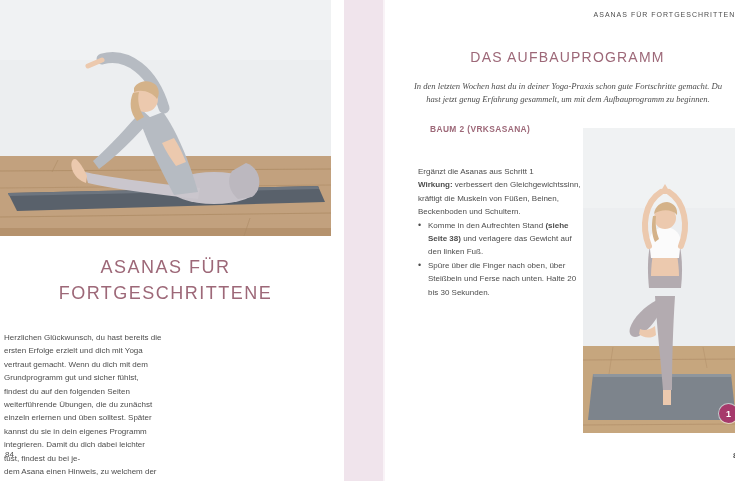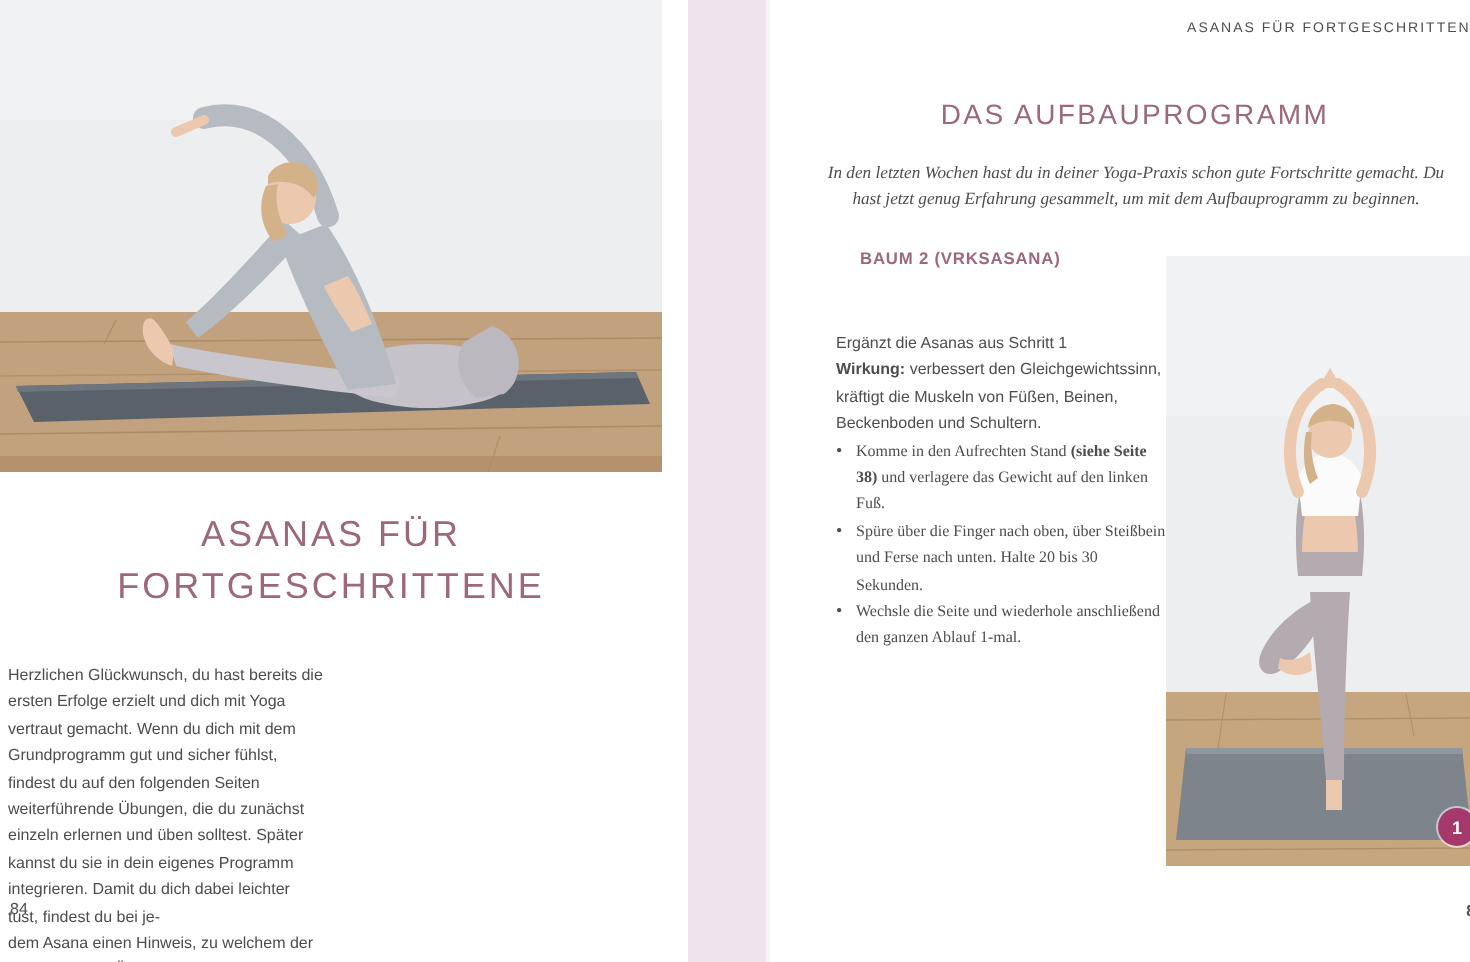--- a/index.html
+++ b/index.html
@@ -58,21 +58,21 @@
     font-size:8.4px;font-weight:bold;letter-spacing:0.4px;padding-left:12px;
   }
   .section-body{
     position:absolute;left:24px;top:137px;width:166px;
     font-size:8px;line-height:13.4px;color:var(--body_text,#4d4d4d);margin-top:28px;
   }
   .section-body p{margin:0;}
   .seg-bold{font-weight:bold;}
   .seg-ref{color:#ab8291;}
   ul.instructions{margin:0;padding:0;list-style:none;}
-  ul.instructions li{position:relative;padding-left:10px;margin:0;font-family:Liberation Serif, serif;}
+  ul.instructions li{position:relative;padding-left:10px;margin:0;}
   ul.instructions li::before{
     content:"\2022";position:absolute;left:0;top:0;
     font-size:9px;color:#4d4d4d;
   }
   .photo-right{position:absolute;left:189px;top:128px;width:157px;height:305px;overflow:hidden;}
   .photo-right svg{display:block;width:100%;height:100%;}
   .photo-badge{
     position:absolute;left:325px;top:404px;width:19px;height:19px;border-radius:50%;
     background:var(--badge,#a6396b);
     color:#ffffff;font-size:9px;font-weight:bold;
@@ -146,21 +146,20 @@
     </div>
 
     <div class="section-heading">BAUM 2 (VRKSASANA)</div>
 
     <div class="section-body">
       <p>Ergänzt die Asanas aus Schritt 1</p>
       <p><span class="seg-bold">Wirkung: </span><span class="seg-normal">verbessert den Gleichgewichtssinn, kräftigt die Muskeln von Füßen, Beinen, Beckenboden und Schultern.</span></p>
       <ul class="instructions" id="bullet-list">
           <li><span class="seg-normal">Komme in den Aufrechten Stand </span><span class="seg-bold">(siehe Seite 38)</span><span class="seg-normal"> und verlagere das Gewicht auf den linken Fuß.</span></li>
           <li><span class="seg-normal">Spüre über die Finger nach oben, über Steißbein und Ferse nach unten. Halte 20 bis 30 Sekunden.</span></li>
-          <li><span class="seg-normal">Wechsle die Seite und wiederhole anschließend den ganzen Ablauf 1-mal.</span></li>
         </ul>
     </div>
 
     <div class="photo-right">
       <svg viewBox="0 0 157 305" preserveAspectRatio="none">
         <rect x="0" y="0" width="157" height="218" fill="#eceef0"></rect>
         <rect x="0" y="0" width="157" height="80" fill="#f0f2f3"></rect>
         <rect x="0" y="218" width="157" height="87" fill="#c6a67e"></rect>
         <line x1="0" y1="232" x2="157" y2="231" stroke="#b08e68" stroke-width="0.7"></line>
         <line x1="0" y1="297" x2="157" y2="296" stroke="#b08e68" stroke-width="0.7"></line>

